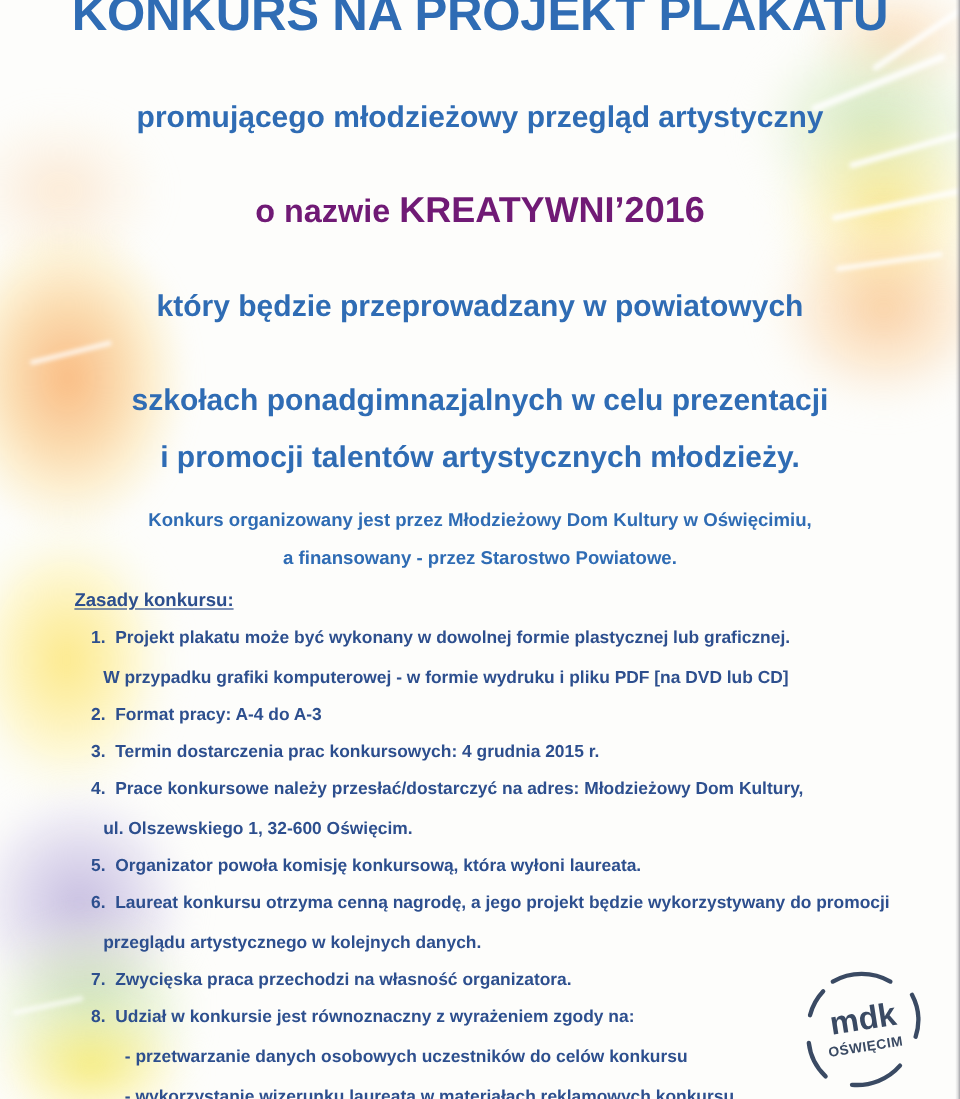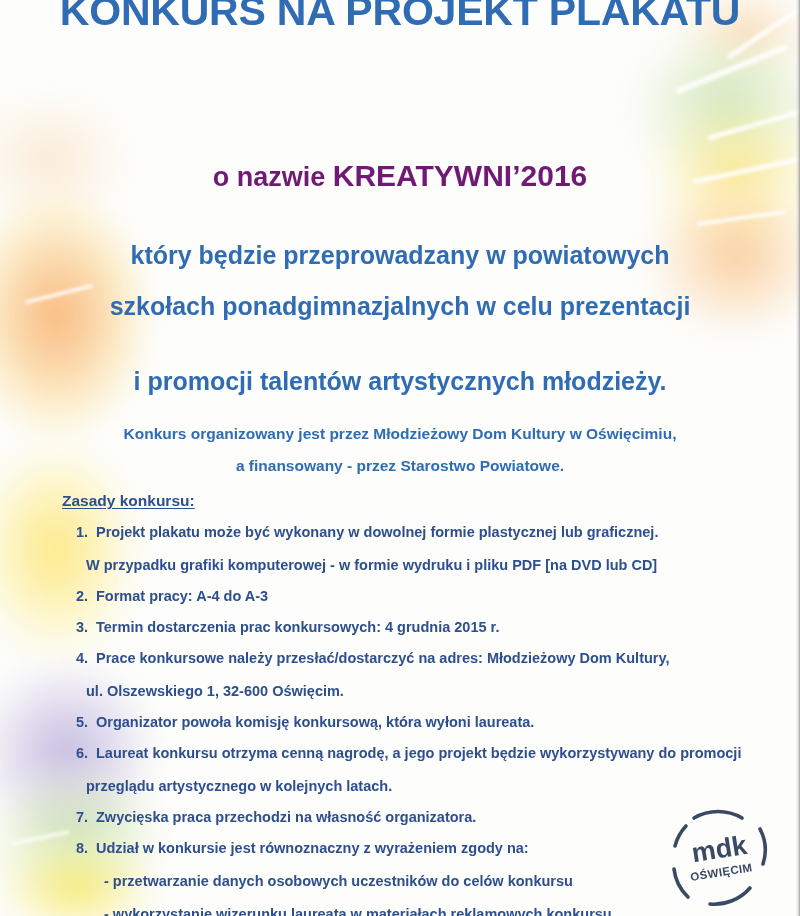--- a/index.html
+++ b/index.html
@@ -140,21 +140,21 @@
   .sub2 .big{font-size:30px;}
 
   .body-line{
     position:absolute;left:0;right:0;
     text-align:center;
     font-size:25px;font-weight:bold;
     color:#2f6cb4;
     white-space:nowrap;
   }
   .bl1{top:241px;}
-  .bl2{top:292px;}
+  .bl2{top:320px;}
   .bl3{top:367px;}
 
   .org-line{
     position:absolute;left:0;right:0;
     text-align:center;
     font-size:15.5px;font-weight:bold;
     color:#2f6cb4;
     white-space:nowrap;
   }
   .ol1{top:425px;}
@@ -241,20 +241,21 @@
     <div class="ray l1"></div>
     <div class="ray l2"></div>
 
     <div class="scan-edge"></div>
   </div>
 
   <div class="content">
 
     <div class="title">KONKURS NA PROJEKT PLAKATU</div>
 
+    <div class="sub1">promującego młodzieżowy przegląd artystyczny</div>
 
     <div class="sub2">
       <span>o nazwie </span><span class="big">KREATYWNI’2016</span>
     </div>
 
     <div class="body-line bl1">który będzie przeprowadzany w powiatowych</div>
     <div class="body-line bl2">szkołach ponadgimnazjalnych w celu prezentacji</div>
     <div class="body-line bl3">i promocji talentów artystycznych młodzieży.</div>
 
     <div class="org-line ol1">Konkurs organizowany jest przez Młodzieżowy Dom Kultury w Oświęcimiu,</div>
@@ -301,21 +302,21 @@
         <div class="rule-text">Organizator powoła komisję konkursową, która wyłoni laureata.</div>
       </div>
       <div class="gap-b"></div>
 
       <div class="rule-row">
         <span class="rule-num">6.</span>
         <div class="rule-text">Laureat konkursu otrzyma cenną nagrodę, a jego projekt będzie wykorzystywany do promocji</div>
       </div>
       <div class="gap-a"></div>
       <div class="rule-row">
-        <div class="rule-cont">przeglądu artystycznego w kolejnych latach.</div>
+        <div class="rule-cont">przeglądu artystycznego w kolejnych danych.</div>
       </div>
       <div class="gap-b"></div>
 
       <div class="rule-row">
         <span class="rule-num">7.</span>
         <div class="rule-text">Zwycięska praca przechodzi na własność organizatora.</div>
       </div>
       <div class="gap-b"></div>
 
       <div class="rule-row">

